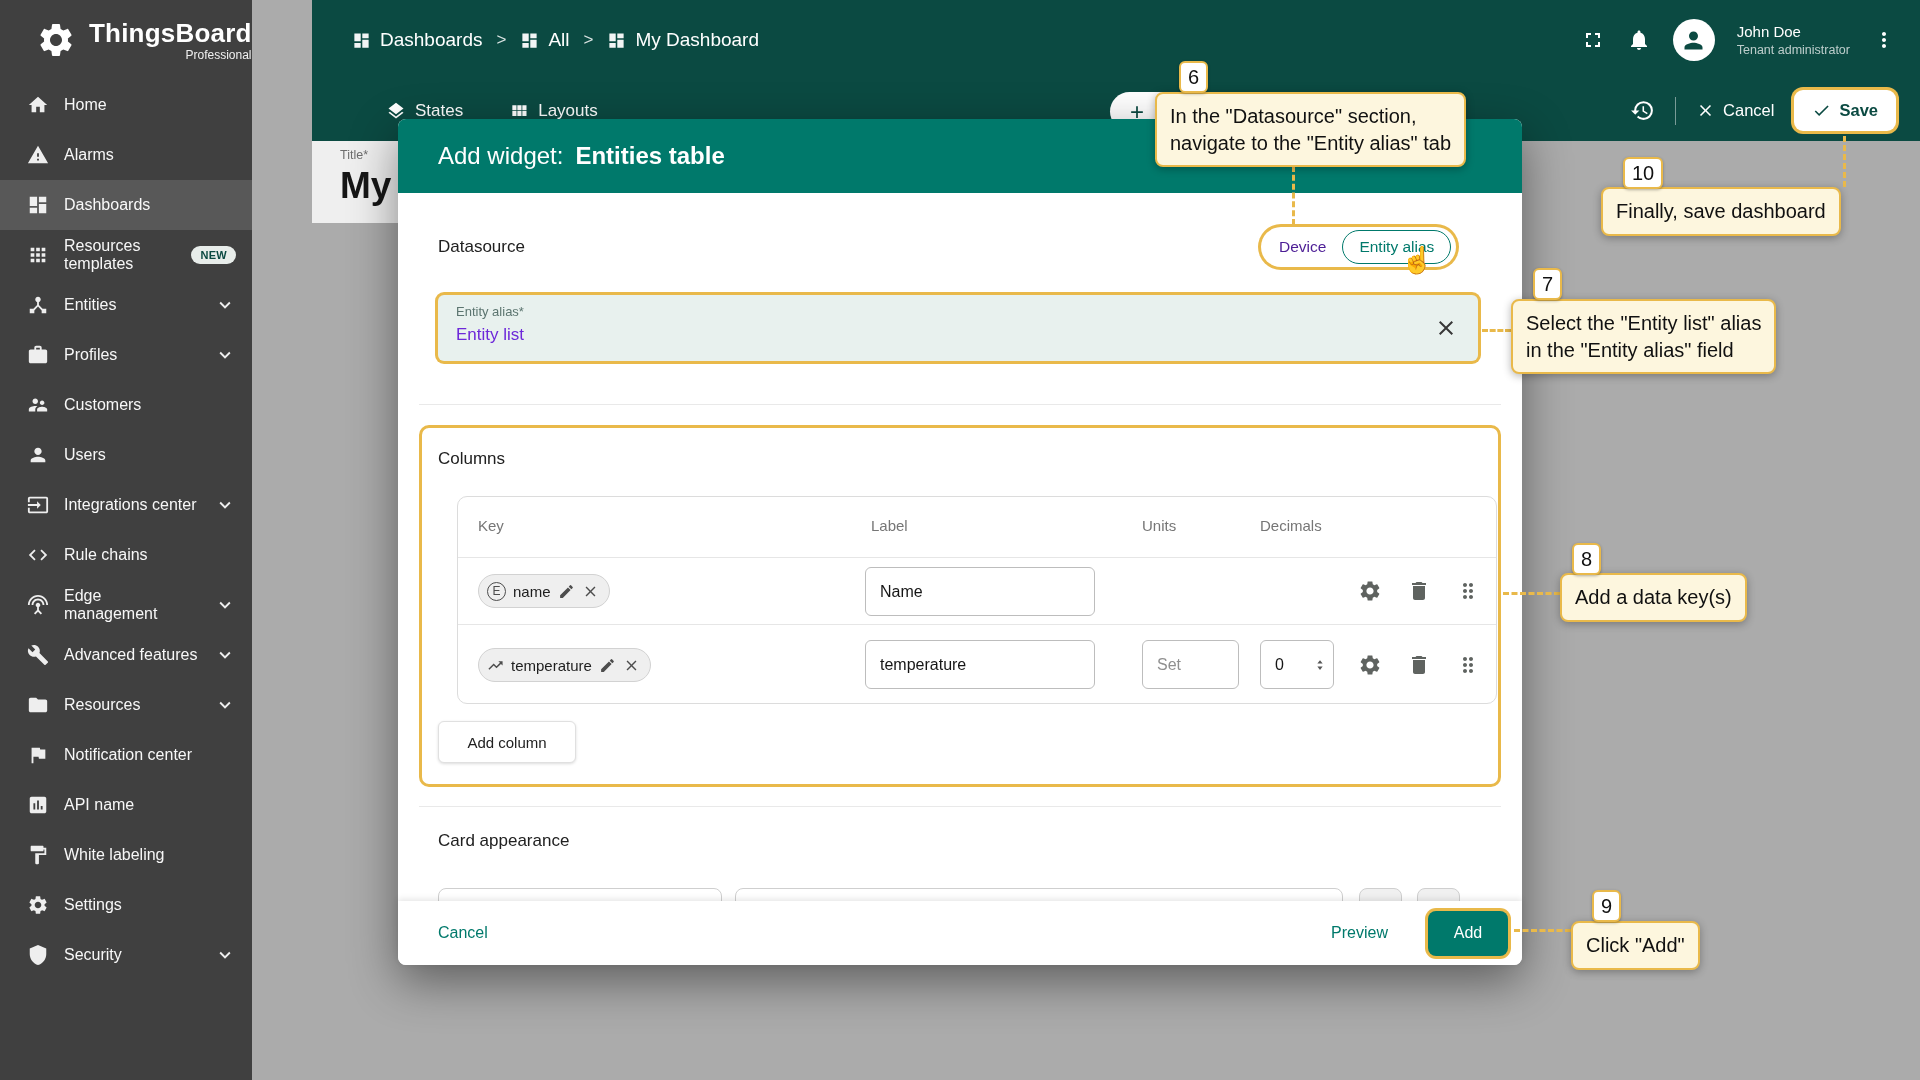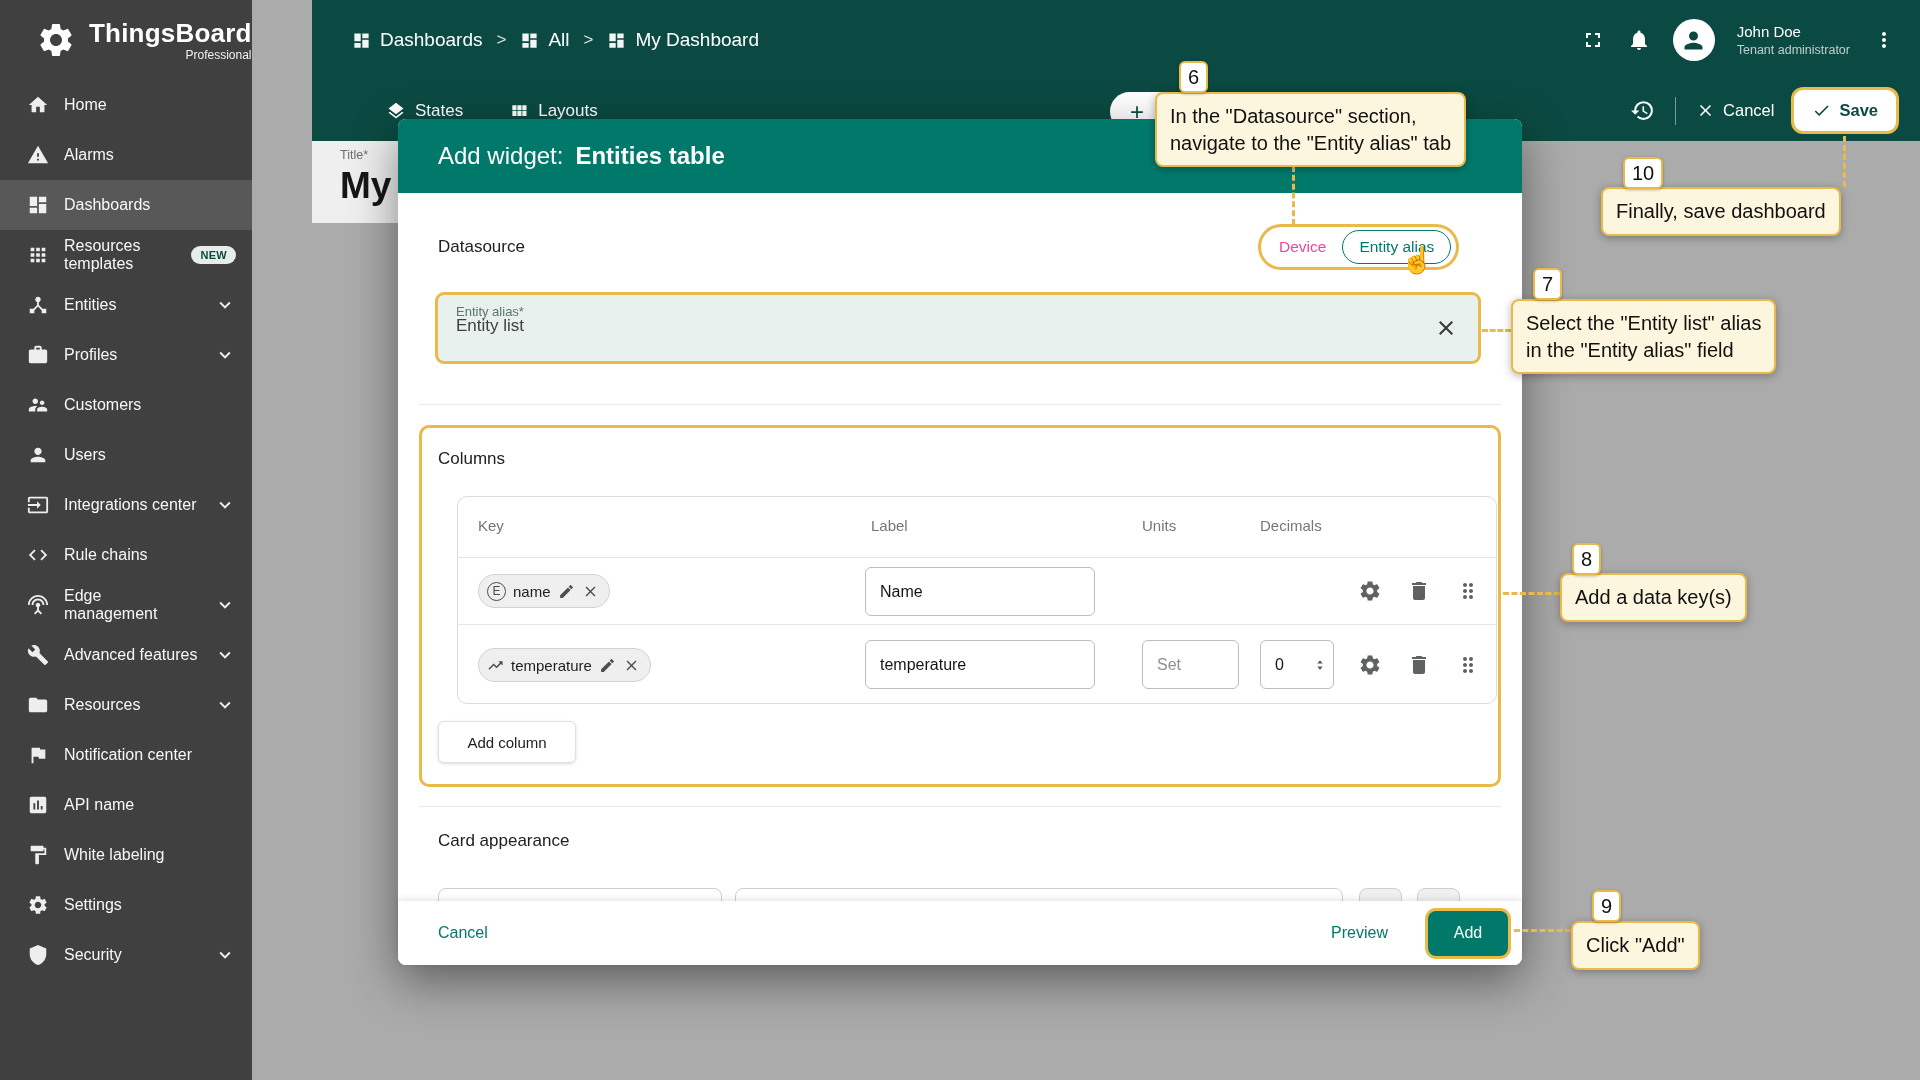--- a/index.html
+++ b/index.html
@@ -67,29 +67,29 @@
            border-radius:8px; box-shadow:0 16px 48px rgba(0,0,0,.45); z-index:5; }
   .modal-header { position:absolute; top:0; left:0; right:0; height:74px; background:#00796B;
                   border-radius:8px 8px 0 0; display:flex; align-items:center; padding-left:40px; gap:12px; color:#fff; }
   .mh-prefix { font-size:24px; font-weight:500; }
   .mh-name { font-size:24px; font-weight:700; }
   .modal-body { position:absolute; top:74px; left:0; right:0; bottom:64px; overflow:hidden; background:#fff; }
   .sec-label { position:absolute; font-size:17px; color:#212121; }
 
   .toggle-wrap { position:absolute; left:863px; top:34px; height:40px; display:flex; align-items:center;
                  border-radius:21px; background:#fff; box-shadow:0 0 0 3px #E9B94A; padding:0 5px 0 2px; }
-  .toggle-device { font-size:15.5px; color:#ec4899; padding:0 16px;text-align:right; }
+  .toggle-device { font-size:15.5px; color:#4c1d95; padding:0 16px;text-align:right; }
   .toggle-pill { border:1.5px solid #00796B; color:#00796B; font-size:15.5px; font-weight:500;
                  border-radius:18px; padding:7px 16px; background:#fff; }
   .cursor-glyph { position:absolute; left:1003px; top:52px; font-size:26px; color:#111; z-index:8; }
 
   .alias-field { position:absolute; left:40px; top:102px; width:1040px; height:66px; background:#E8F1EE;
                  border-radius:6px; box-shadow:0 0 0 3px #E9B94A; }
   .af-label { position:absolute; left:18px; top:9px; font-size:13px; color:#5c7570; }
-  .af-value { position:absolute; left:18px; top:21px; font-size:17px; color:#404040; }
+  .af-value { position:absolute; left:18px; top:30px; font-size:17px; color:#6d28d9; }
   .af-clear { position:absolute; right:20px; top:21px; width:24px; height:24px; color:#373737; cursor:pointer; }
   .af-clear .ic { width:24px; height:24px; }
 
   .divider { position:absolute; height:1px; background:#e9e9e9; }
 
   .columns-ring { position:absolute; left:21px; top:232px; width:1082px; height:362px;
                   border:3px solid #E9B94A; border-radius:10px; pointer-events:none; z-index:7; }
   .table-card { position:absolute; left:40px; top:303px; width:1040px; height:208px;
                 border:1px solid #dcdcdc; border-radius:10px; background:#fff;margin-left:19px; }
   .th { position:absolute; top:20px; font-size:15px; color:#767676; }

